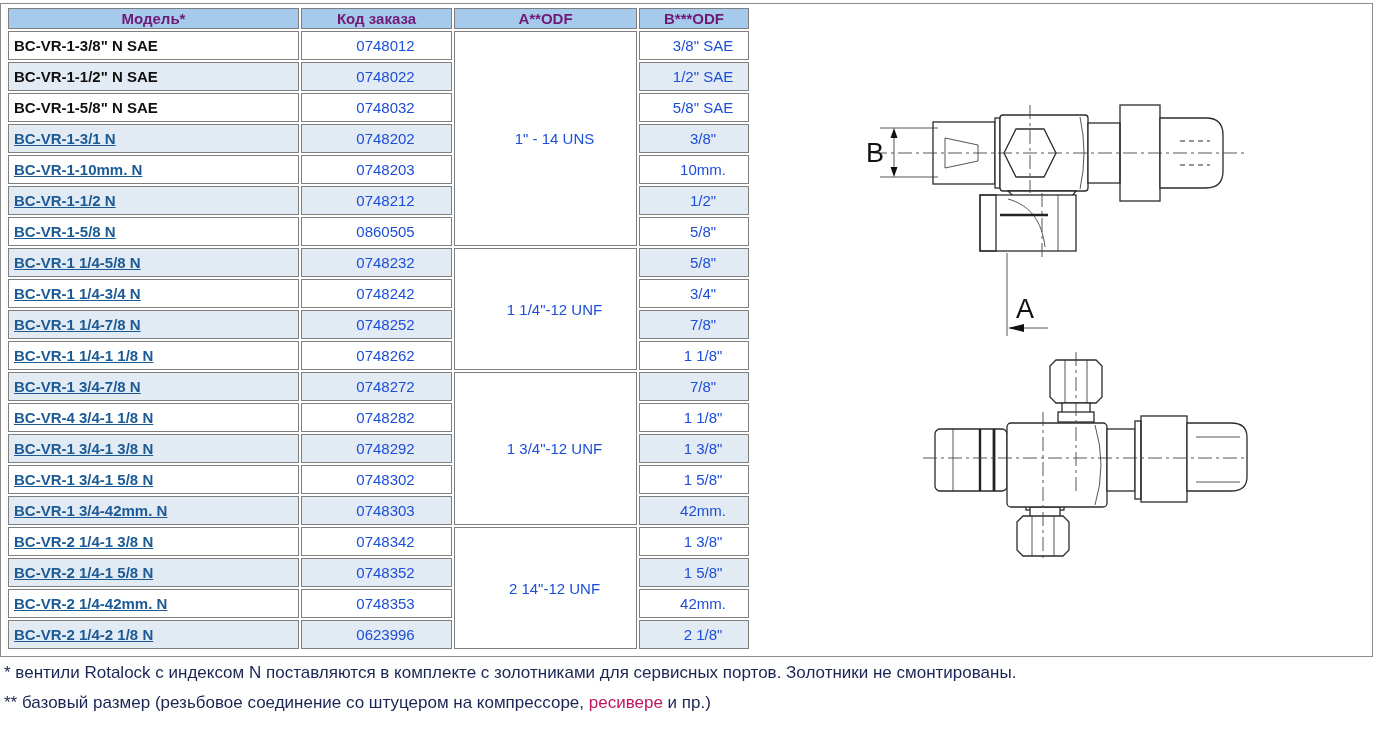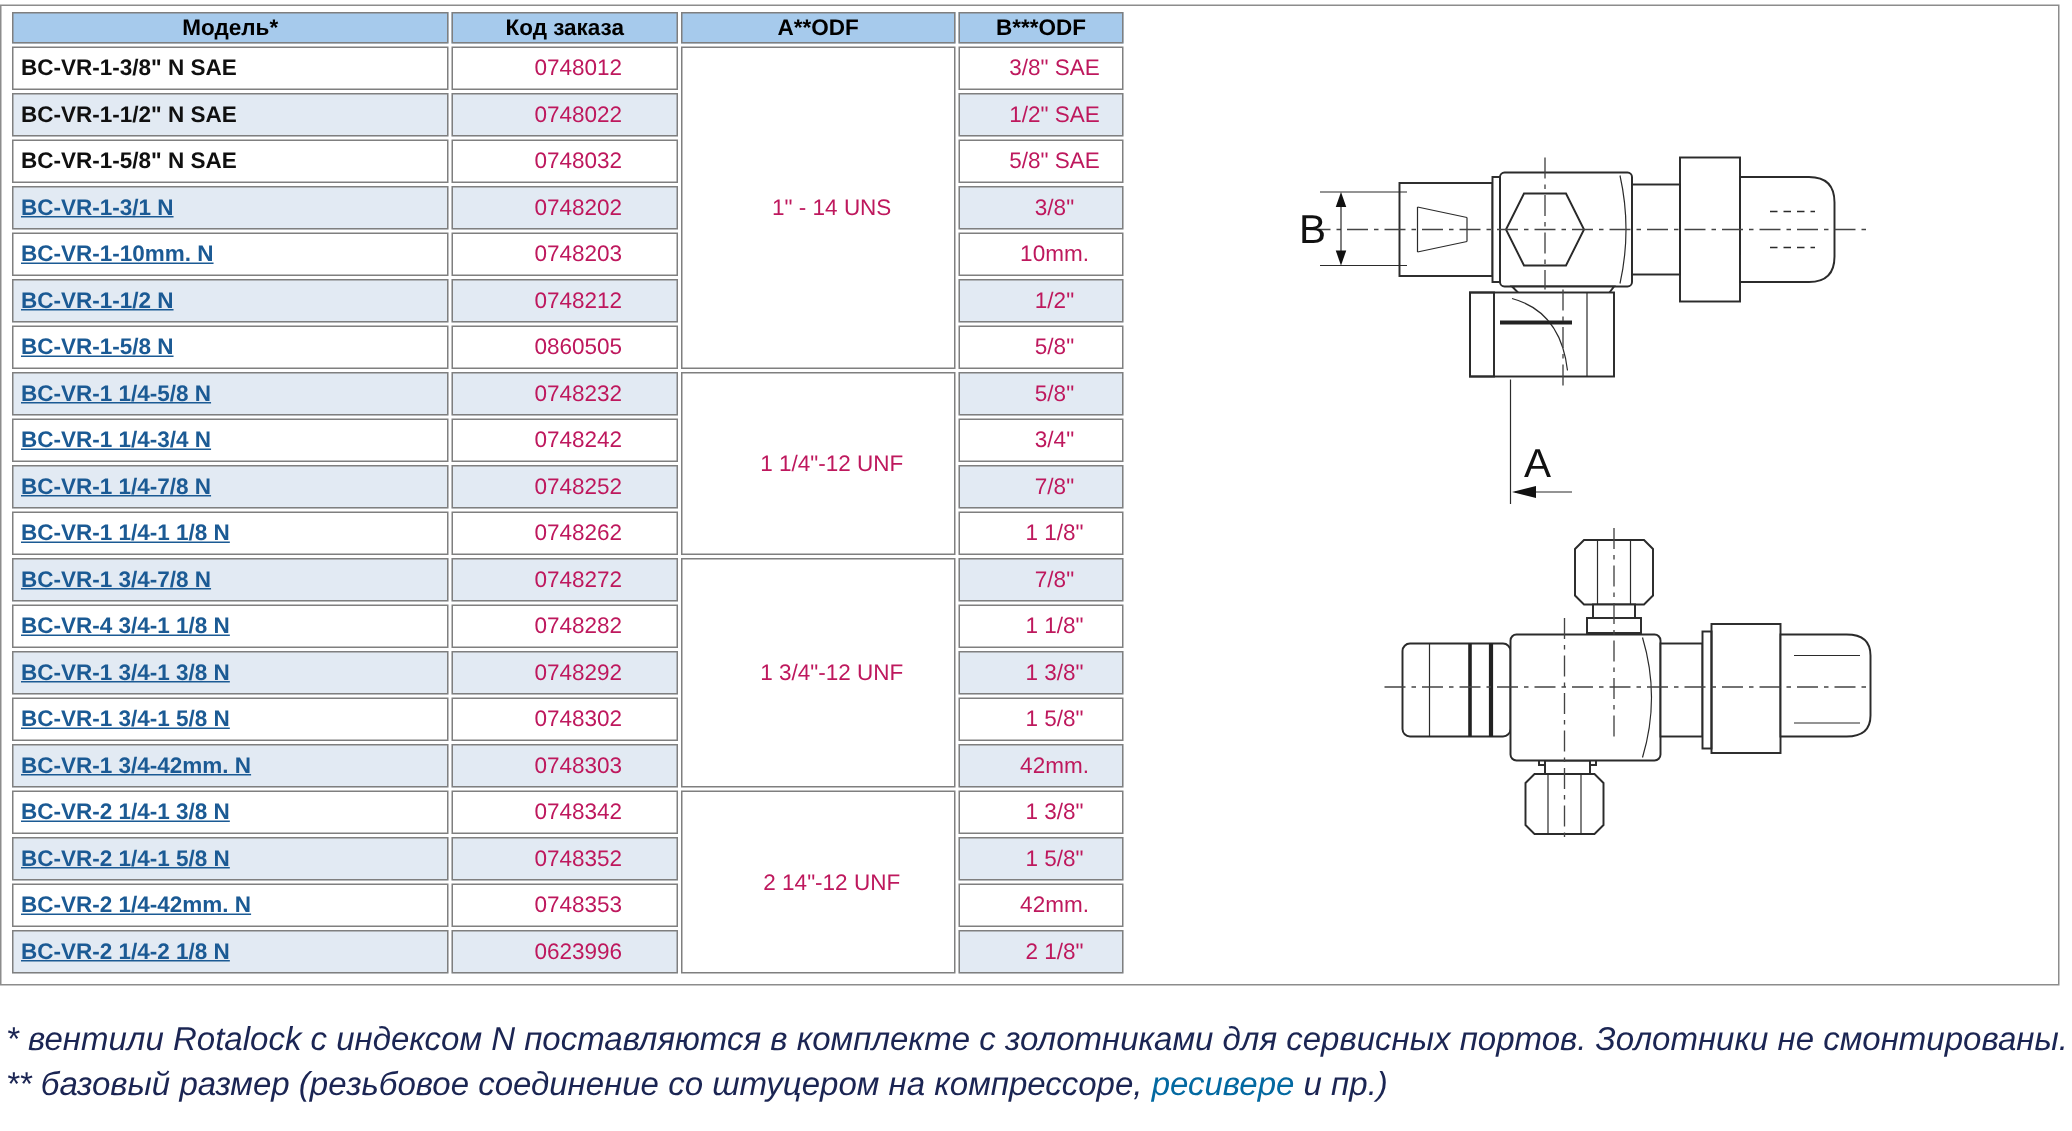--- a/index.html
+++ b/index.html
@@ -5,35 +5,35 @@
   html,body{margin:0;padding:0;background:#fff;}
   #stage{position:relative;width:1381px;height:754px;background:#fff;overflow:hidden;
          font-family:"Liberation Sans",sans-serif;color:#111;}
   
   .frame{position:absolute;left:0;top:3px;width:1371px;height:652px;
          border:1px solid #8c8c8c;background:#fff;}
   
   table.tbl{position:absolute;left:6px;top:6px;border-collapse:separate;border-spacing:2px;
             table-layout:fixed;font-size:15px;}
   .tbl th,.tbl td{border:1px solid #7f7f7f;box-sizing:border-box;overflow:hidden;white-space:nowrap;}
-  .tbl th{background:#a6caec;color:#000000;font-weight:700;height:17px;text-align:center;}
+  .tbl th{background:#a6caec;color:#701a75;font-weight:700;height:17px;text-align:center;}
   .tbl td{height:29px;background:#fff;}
   col.c-model{width:291px;}col.c-code{width:151px;}col.c-aodf{width:183px;}col.c-bodf{width:110px;}
   td.model{text-align:left;padding:0 5px;font-weight:700;color:#101010;}
-  td.code,td.bodf,td.aodf{text-align:center;color:#be185d;padding-left:19px;}
+  td.code,td.bodf,td.aodf{text-align:center;color:#1d4ed8;padding-left:19px;}
   td.aodf{background:#fff !important;vertical-align:middle;}
   tbody tr:nth-child(even) td.model,
   tbody tr:nth-child(even) td.code,
   tbody tr:nth-child(even) td.bodf{background:#e2eaf3;}
   a.mlink{color:#1b5a94;font-weight:700;text-decoration:underline;cursor:pointer;}
   
   .footnotes{position:absolute;left:4px;top:658px;width:1374px;
-             font-style:italic;font-size:22px;color:#1b2553;margin-top:20px;}
+             font-size:17px;color:#1b2553;}
   .footnotes .fn{line-height:30px;white-space:nowrap;}
-  .footnotes a.fnlink{color:#0369a1;text-decoration:none;cursor:pointer;}
+  .footnotes a.fnlink{color:#be185d;text-decoration:none;cursor:pointer;}
   
   .drw{position:absolute;}
   svg .ln{stroke:#2b2b2b;stroke-width:1.3;fill:none;}
   svg .lnw{stroke:#2b2b2b;stroke-width:1.3;fill:#fff;}
   svg .thin{stroke:#2b2b2b;stroke-width:0.8;fill:none;}
   svg .cl{stroke:#444;stroke-width:0.9;fill:none;stroke-dasharray:14 4 3 4;}
   svg .dash{stroke:#2b2b2b;stroke-width:1;fill:none;stroke-dasharray:5 4;}
   svg text{font-family:"Liberation Sans",sans-serif;fill:#111;}
 </style>
 </head>

